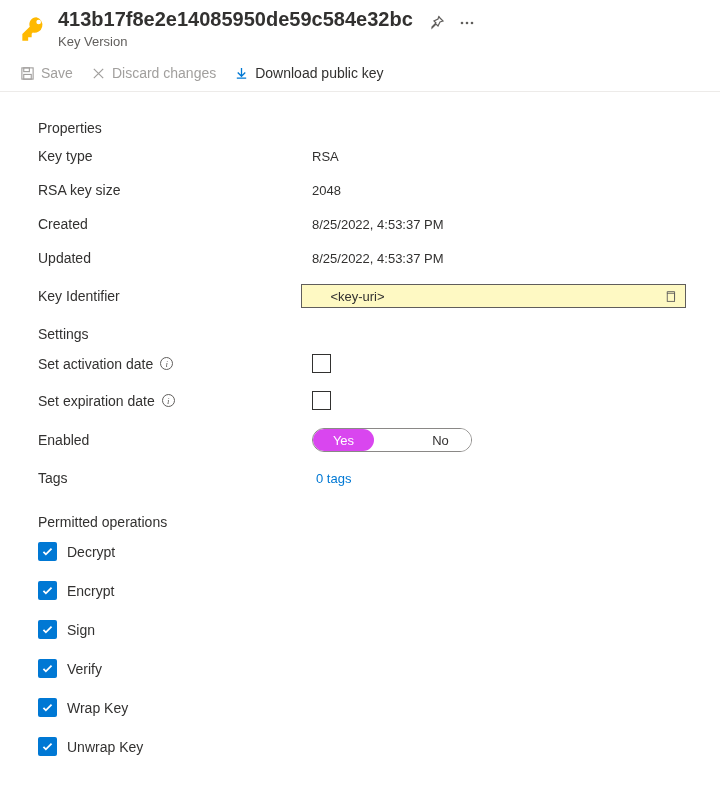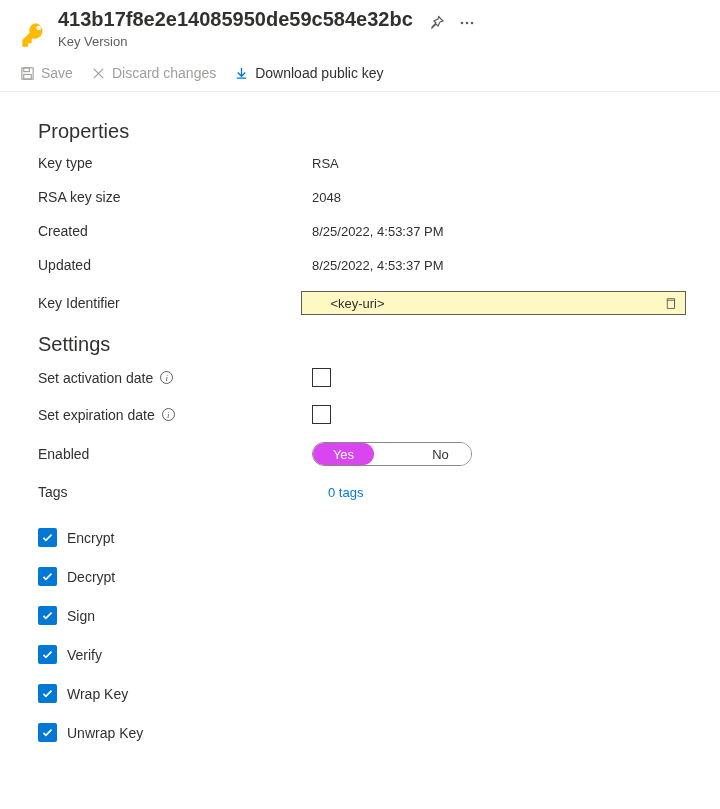--- a/index.html
+++ b/index.html
@@ -5,21 +5,21 @@
   * { box-sizing: border-box; margin: 0; padding: 0; }
   body {
     font-family: "Segoe UI", -apple-system, BlinkMacSystemFont, sans-serif;
     font-size: 13px;
     color: #323130;
     background: #fff;
     width: 720px;
   }
   .header {
     display: flex;
-    align-items: flex-end;
+    align-items: center;
     padding: 6px 20px 8px 20px;
   }
   .key-icon {
     width: 28px; height: 28px;
     margin-right: 10px;
     margin-top: 2px;
     flex-shrink: 0;
     color: #ffb900;
   }
   .header-text { flex: 1; }
@@ -68,21 +68,21 @@
   .toolbar-item.enabled {
     color: #323130;
   }
   .toolbar-item .tb-icon {
     width: 15px; height: 15px;
   }
   .content {
     padding: 28px 34px 20px 38px;
   }
   .section-label {
-    font-size: 20px;
+    font-size: 14px;
     color: #323130;
     margin-bottom: 12px;
   }
   .prop-row {
     display: flex;
     align-items: center;
     margin-bottom: 18px;
     gap: 24px;
   }
   .prop-label {
@@ -155,21 +155,21 @@
   }
   .toggle-option.inactive {
     color: #323130;
     background: #fff;
     padding-left: 36px;
   }
   .tags-link {
     color: #0078d4;
     font-size: 13px;
     cursor: pointer;
-    margin-left: 16px;
+    margin-left: 4px;
   }
   .permitted-row {
     display: flex;
     align-items: center;
     gap: 10px;
     margin-bottom: 20px;
   }
   .perm-checkbox {
     width: 19px; height: 19px;
     background: #0078d4;
@@ -306,44 +306,45 @@
     </div>
   </div>
 
   <div class="prop-row">
     <div class="prop-label">Tags</div>
     <span class="tags-link">0 tags</span>
   </div>
 
   <div class="section-gap"></div>
 
+  <div class="section-label">Permitted operations</div>
 
   <div id="permitted-ops-container">
       <div class="permitted-row">
         <span class="perm-checkbox">
           <svg viewBox="0 0 16 16" fill="none" stroke="currentColor" stroke-width="2.2">
             <path d="M3 8.5l3 3 7-7"></path>
           </svg>
         </span>
+        <span class="perm-label">Decrypt</span>
+      </div>
+      <div class="permitted-row">
+        <span class="perm-checkbox">
+          <svg viewBox="0 0 16 16" fill="none" stroke="currentColor" stroke-width="2.2">
+            <path d="M3 8.5l3 3 7-7"></path>
+          </svg>
+        </span>
         <span class="perm-label">Encrypt</span>
       </div>
       <div class="permitted-row">
         <span class="perm-checkbox">
           <svg viewBox="0 0 16 16" fill="none" stroke="currentColor" stroke-width="2.2">
             <path d="M3 8.5l3 3 7-7"></path>
           </svg>
         </span>
-        <span class="perm-label">Decrypt</span>
-      </div>
-      <div class="permitted-row">
-        <span class="perm-checkbox">
-          <svg viewBox="0 0 16 16" fill="none" stroke="currentColor" stroke-width="2.2">
-            <path d="M3 8.5l3 3 7-7"></path>
-          </svg>
-        </span>
         <span class="perm-label">Sign</span>
       </div>
       <div class="permitted-row">
         <span class="perm-checkbox">
           <svg viewBox="0 0 16 16" fill="none" stroke="currentColor" stroke-width="2.2">
             <path d="M3 8.5l3 3 7-7"></path>
           </svg>
         </span>
         <span class="perm-label">Verify</span>
       </div>

